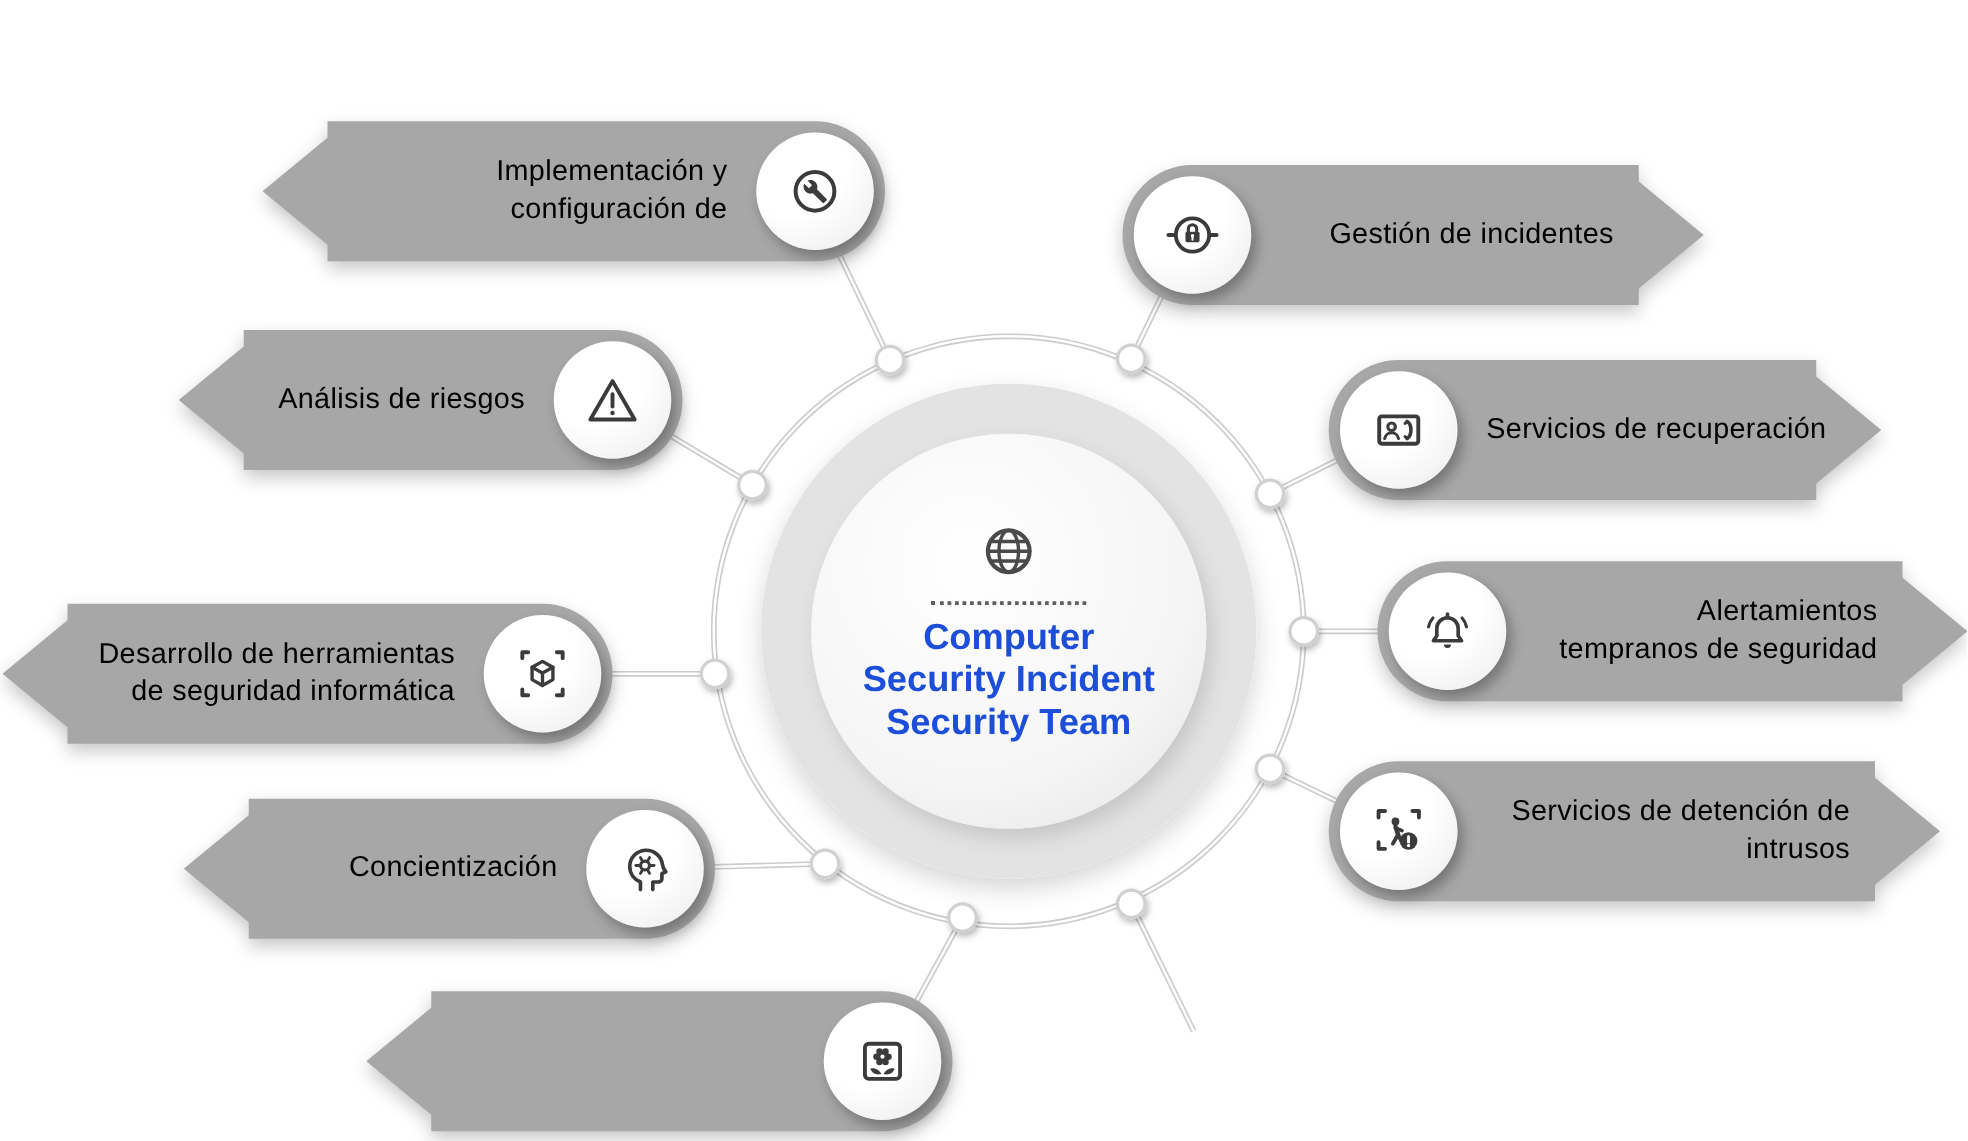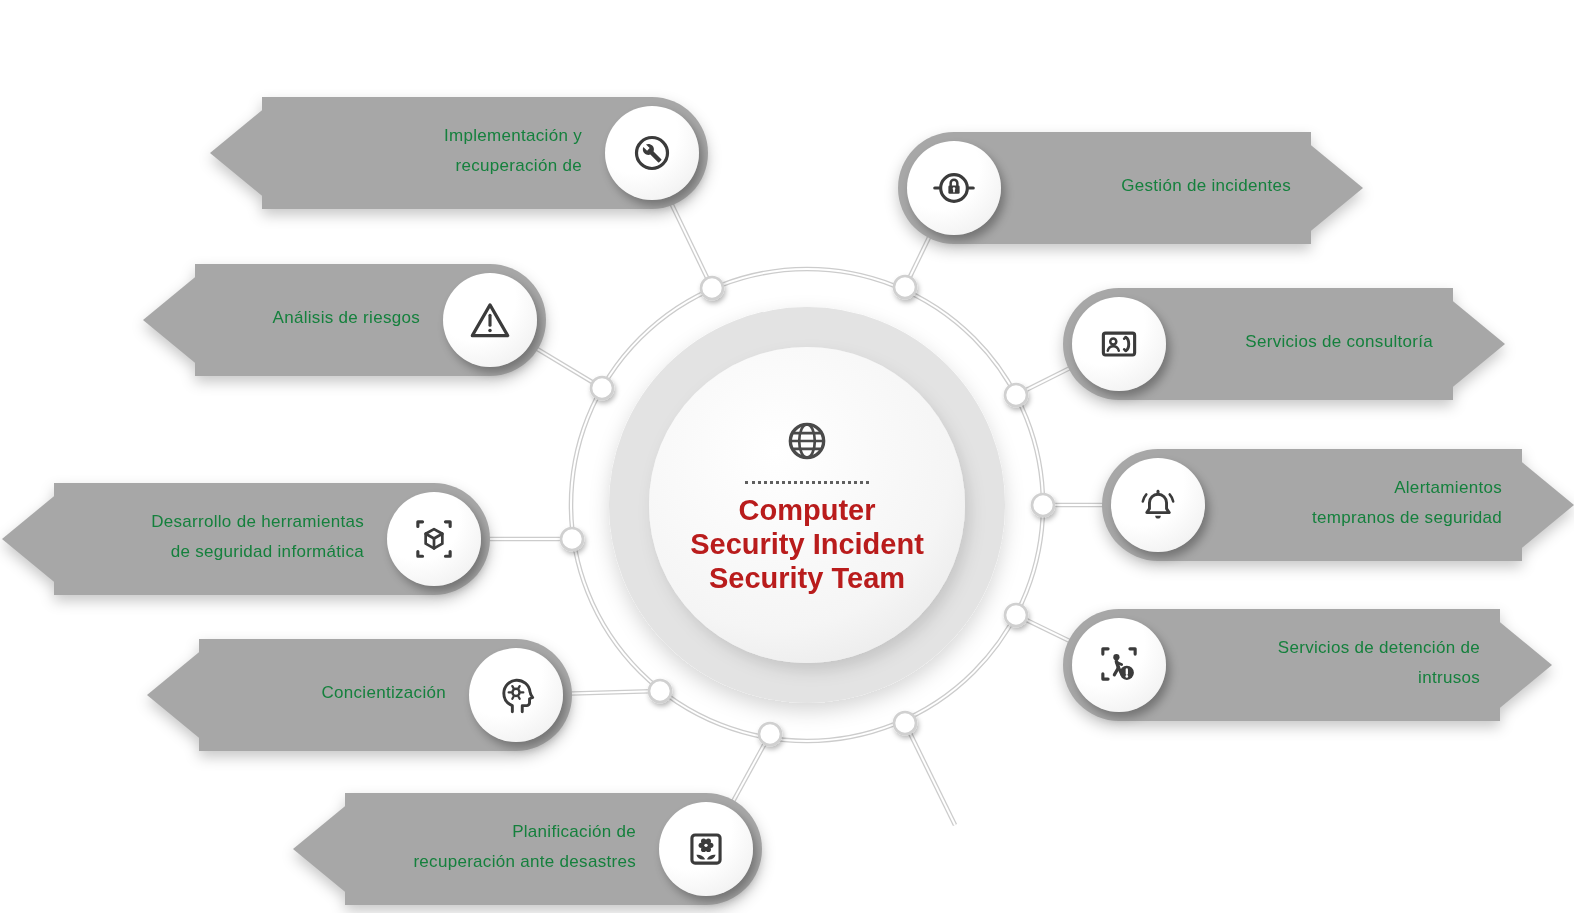--- a/index.html
+++ b/index.html
@@ -18,42 +18,42 @@
   .banner.right .point{right:0;clip-path:polygon(0 0,100% 50%,0 100%);}
 
   .icon-circle{position:absolute;top:9px;width:94px;height:94px;border-radius:50%;
       background:radial-gradient(circle at 33% 28%, #ffffff 45%, #f4f4f4 75%, #e6e6e6 100%);
       box-shadow:4px 6px 10px rgba(0,0,0,0.30);
       display:flex;align-items:center;justify-content:center;}
   .banner.left  .icon-circle{right:9px;}
   .banner.right .icon-circle{left:9px;}
 
   .label{position:absolute;top:0;bottom:4px;display:flex;flex-direction:column;justify-content:center;
-         color:#15803d;font-size:17px;line-height:30px;letter-spacing:0.3px;}
+         color:#000000;font-size:23px;line-height:30px;letter-spacing:0.3px;}
   .banner.left  .label{left:70px;right:126px;text-align:right;}
   .banner.right .label{left:126px;right:72px;text-align:right;}
   .label span{display:block;white-space:nowrap;}
 
   
   .b1 {left:210px; top:97px;  width:498px;}
   .b2 {left:143px; top:264px; width:403px;}
   .b3 {left:2px;   top:483px; width:488px;}
   .b4 {left:147px; top:639px; width:425px;text-decoration:underline;}
   .b5 {left:293px; top:793px; width:469px;}
   .b6 {left:898px; top:132px; width:465px;}
   .b7 {left:1063px;top:288px; width:442px;}
   .b8 {left:1102px;top:449px; width:472px;}
   .b9 {left:1063px;top:609px; width:489px;}
   .b10{left:900px; top:769px; width:493px;}
 
   
   .center{position:absolute;left:649px;top:347px;width:316px;height:316px;border-radius:50%;
           display:flex;flex-direction:column;align-items:center;justify-content:center;}
   .dots{width:124px;border-top:3px dotted #5f5f5f;margin:15px 0 9px 0;}
-  .title{font-weight:700;font-size:29px;line-height:34px;color:#b91c1c;text-align:center;}
+  .title{font-weight:700;font-size:29px;line-height:34px;color:#1d4ed8;text-align:center;}
   .title span{display:block;white-space:nowrap;}
 
   
   .ico{stroke:#3b3b3b;fill:none;stroke-linecap:round;stroke-linejoin:round;}
   .globe-svg{stroke:#4a4a4a;fill:none;stroke-linecap:round;}
 </style>
 </head>
 <body>
 
 <div class="stage">
@@ -135,21 +135,21 @@
     </div>
   </div>
 
   <div class="banner left b1">
     <div class="shape">
         <div class="point"></div>
         <div class="body"></div>
       </div>
     <div class="label">
       <span>Implementación y</span>
-      <span>recuperación de</span>
+      <span>configuración de</span>
     </div>
     <div class="icon-circle">
       <svg class="ico" width="48" height="48" viewBox="0 0 48 48">
         <circle cx="24" cy="24" r="15.5" stroke-width="3.2"></circle>
         <path transform="translate(14,14) scale(0.85)" fill="#3b3b3b" stroke="none" d="M22.7 19l-9.1-9.1c.9-2.3.4-5-1.5-6.9-2-2-5-2.4-7.4-1.3L9 6 6 9 1.6 4.7C.4 7.1.9 10.1 2.9 12.1c1.9 1.9 4.6 2.4 6.9 1.5l9.1 9.1c.4.4 1 .4 1.4 0l2.3-2.3c.5-.4.5-1.1.1-1.4z"></path>
       </svg>
     </div>
   </div>
 
   <div class="banner left b3">
@@ -211,24 +211,20 @@
         <line x1="26.4" y1="17.34" x2="27.5" y2="15.44" stroke-width="2.2"></line>
       </svg>
     </div>
   </div>
 
   <div class="banner left b5">
     <div class="shape">
         <div class="point"></div>
         <div class="body"></div>
       </div>
-    <div class="label">
-      <span>Planificación de</span>
-      <span>recuperación ante desastres</span>
-    </div>
     <div class="icon-circle">
       <svg class="ico" width="50" height="50" viewBox="0 0 48 48">
         <rect x="10.5" y="10.5" width="27" height="27" rx="3" stroke-width="3"></rect>
         <g fill="#3b3b3b" stroke="none">
           <circle cx="24" cy="20.5" r="4"></circle>
           <circle cx="28.6" cy="20.5" r="2.5"></circle>
             <circle cx="26.3" cy="24.48" r="2.5"></circle>
           <circle cx="21.7" cy="24.48" r="2.5"></circle>
             <circle cx="19.4" cy="20.5" r="2.5"></circle>
           <circle cx="21.7" cy="16.52" r="2.5"></circle>
@@ -261,21 +257,21 @@
       </svg>
     </div>
   </div>
 
   <div class="banner right b7">
     <div class="shape">
         <div class="point"></div>
         <div class="body"></div>
       </div>
     <div class="label">
-      <span>Servicios de consultoría</span>
+      <span>Servicios de recuperación</span>
     </div>
     <div class="icon-circle">
       <svg class="ico" width="50" height="50" viewBox="0 0 48 48">
         <rect x="9" y="13.5" width="30" height="21" rx="2" stroke-width="3"></rect>
         <circle cx="18.5" cy="21.5" r="2.9" stroke-width="2.4"></circle>
         <path d="M13.2 30.5 a5.4 5.4 0 0 1 10.6 0" stroke-width="2.4"></path>
         <path d="M30.5 17.5 c3.8 2.2 3.8 10.8 0 13" stroke-width="2.8"></path>
         <line x1="30.5" y1="17.5" x2="28.9" y2="18.9" stroke-width="2.4"></line>
         <line x1="30.5" y1="30.5" x2="28.9" y2="29.1" stroke-width="2.4"></line>
       </svg>

